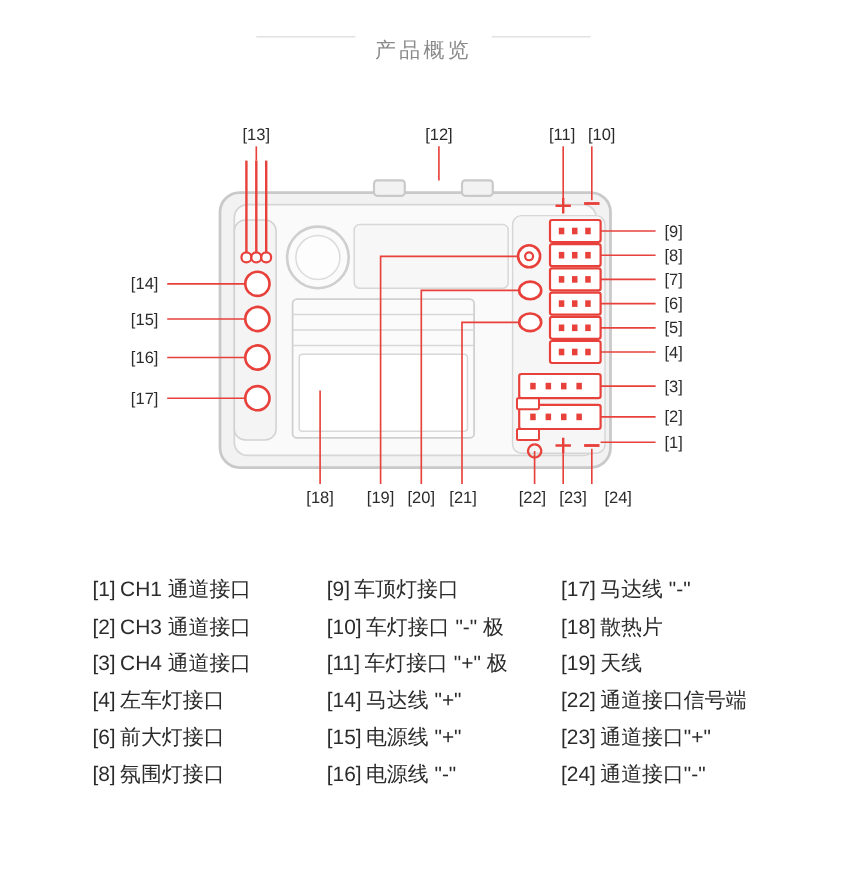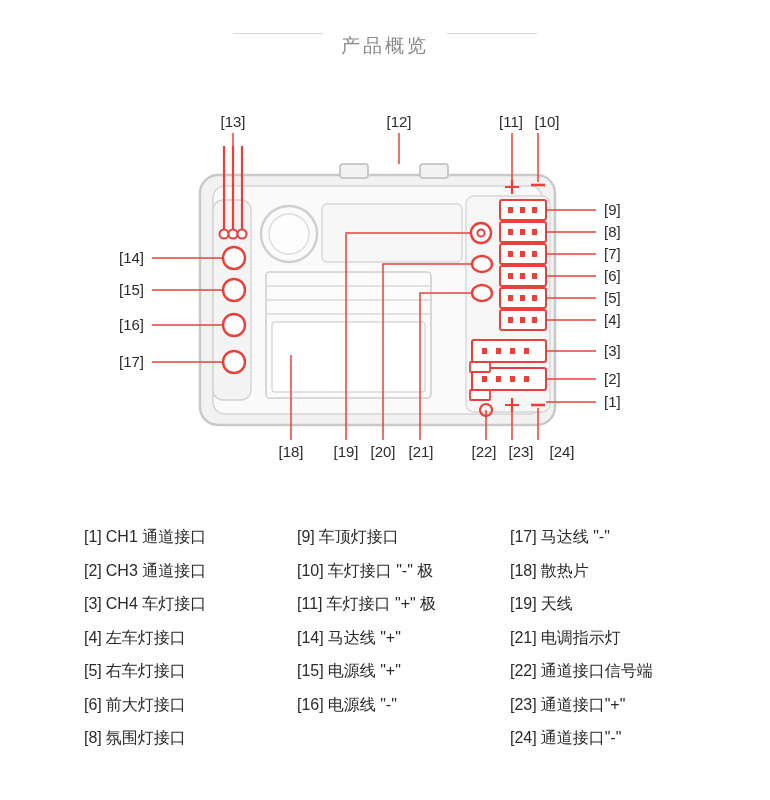--- a/index.html
+++ b/index.html
@@ -54,21 +54,21 @@
     top: 520px;
     left: 84px;
     width: 640px;
     display: flex;
     gap: 0px;
   }
   .legend-col {
     width: 213px;
   }
   .legend-item {
-    font-size: 16px;
+    font-size: 19px;
     line-height: 33.5px;
     color: #2b2b2b;
     white-space: nowrap;
     font-family: "Liberation Sans", sans-serif;
   }
   .legend-item .num {
     display: inline-block;
     margin-right: 4px;
   }
 </style>
@@ -252,36 +252,34 @@
     <text x="521" y="357" text-anchor="middle">[23]</text>
     <text x="562" y="357" text-anchor="middle">[24]</text>
   </g>
 </svg>
 </div>
 
 <div id="legend">
   <div class="legend-col">
     <div class="legend-item"><span class="num">[1]</span><span>CH1 通道接口</span></div>
     <div class="legend-item"><span class="num">[2]</span><span>CH3 通道接口</span></div>
-    <div class="legend-item"><span class="num">[3]</span><span>CH4 车灯接口</span></div>
+    <div class="legend-item"><span class="num">[3]</span><span>CH4 通道接口</span></div>
     <div class="legend-item"><span class="num">[4]</span><span>左车灯接口</span></div>
-    <div class="legend-item"><span class="num">[5]</span><span>右车灯接口</span></div>
     <div class="legend-item"><span class="num">[6]</span><span>前大灯接口</span></div>
     <div class="legend-item"><span class="num">[8]</span><span>氛围灯接口</span></div>
   </div>
   <div class="legend-col">
     <div class="legend-item"><span class="num">[9]</span><span>车顶灯接口</span></div>
     <div class="legend-item"><span class="num">[10]</span><span>车灯接口 "-" 极</span></div>
     <div class="legend-item"><span class="num">[11]</span><span>车灯接口 "+" 极</span></div>
     <div class="legend-item"><span class="num">[14]</span><span>马达线 "+"</span></div>
     <div class="legend-item"><span class="num">[15]</span><span>电源线 "+"</span></div>
     <div class="legend-item"><span class="num">[16]</span><span>电源线 "-"</span></div>
   </div>
   <div class="legend-col">
     <div class="legend-item"><span class="num">[17]</span><span>马达线 "-"</span></div>
     <div class="legend-item"><span class="num">[18]</span><span>散热片</span></div>
     <div class="legend-item"><span class="num">[19]</span><span>天线</span></div>
-    <div class="legend-item"><span class="num">[21]</span><span>电调指示灯</span></div>
     <div class="legend-item"><span class="num">[22]</span><span>通道接口信号端</span></div>
     <div class="legend-item"><span class="num">[23]</span><span>通道接口"+"</span></div>
     <div class="legend-item"><span class="num">[24]</span><span>通道接口"-"</span></div>
   </div>
 </div>
 
 </body></html>

